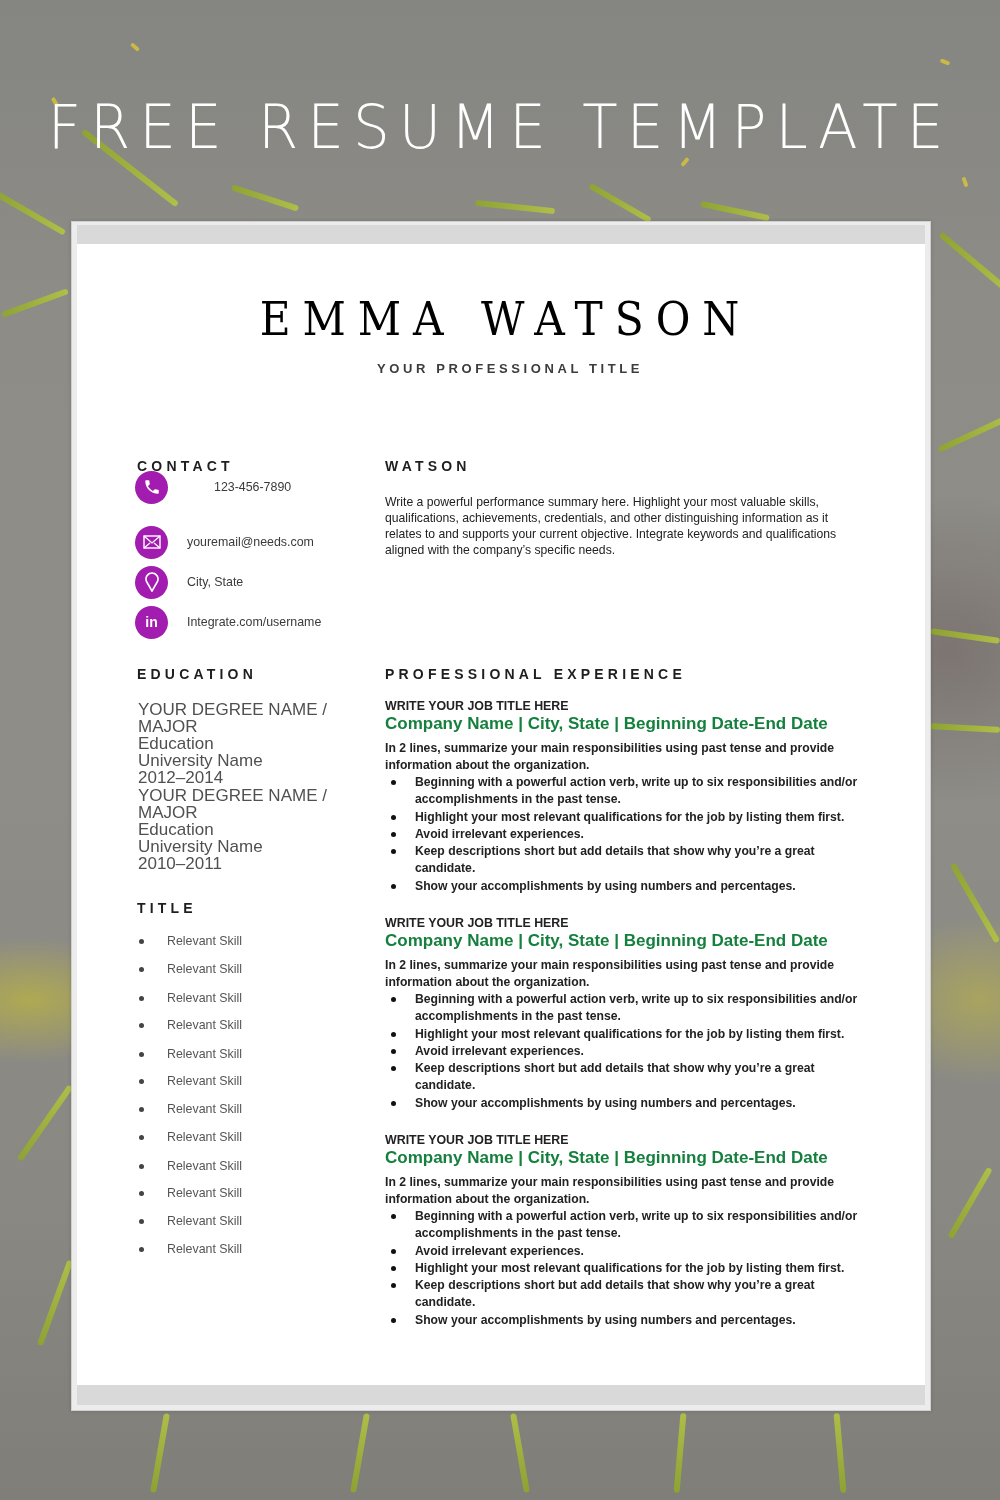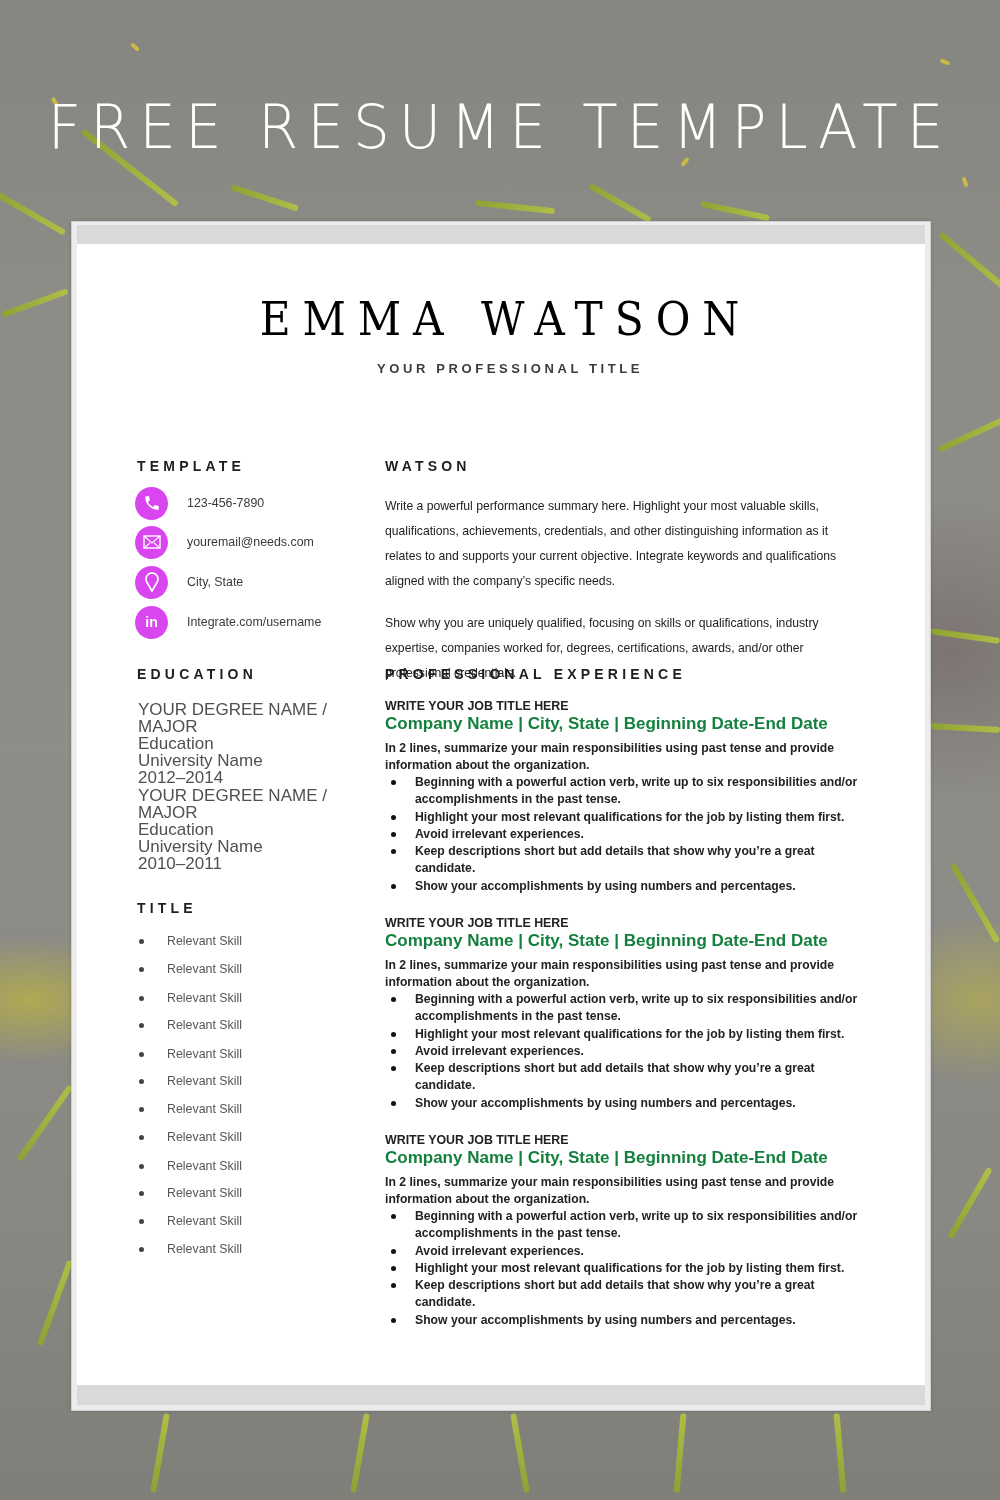--- a/index.html
+++ b/index.html
@@ -50,34 +50,34 @@
   }
 
   .h2 {
     position: absolute; font-family: "Liberation Sans", sans-serif; font-weight: bold;
     font-size: 14px; letter-spacing: 4.2px; color: #1e1e1e;
   }
   .txt { font-family: "Liberation Sans", sans-serif; font-size: 12.2px; color: #2a2a2a; line-height: 17px; }
 
   .contact-row { position: absolute; left: 135px; width: 230px; height: 34px; display: flex; align-items: center; }
   .circle {
-    width: 33px; height: 33px; border-radius: 50%; background: #d946ef;
+    width: 33px; height: 33px; border-radius: 50%; background: #a21caf;
     display: flex; align-items: center; justify-content: center; flex: none;
   }
   .contact-row .label { margin-left: 19px; font-size: 12.4px; color: #3a3a3a; }
 
   .edu { position: absolute; left: 138px; width: 220px; }
   .edu div { font-size: 17px; color: #505050; line-height: 17px; }
 
   .skills { position: absolute; left: 137px; top: 934px; width: 220px; }
   .skill { display: flex; align-items: center; font-size: 12.4px; color: #555; }
   .skill .dot { width: 5px; height: 5px; border-radius: 50%; background: #444; margin-right: 23px; margin-left: 2px; }
 
   .profile { position: absolute; left: 385px; top: 494px; width: 480px; }
-  .profile p { font-size: 12.2px; color: #222; line-height: 25px; }
+  .profile p { font-size: 12.2px; color: #222; line-height: 16px; }
 
   .job { position: absolute; left: 385px; width: 490px; font-weight: bold; }
   .job .title { font-size: 12.4px; color: #222; line-height: 18px; }
   .job .meta { font-size: 17px; color: #15803d; line-height: 18px; }
   .job .summary { font-size: 12.2px; color: #222; line-height: 17px; margin-top: 7px; }
   .job ul { list-style: none; }
   .job li { position: relative; padding-left: 30px; font-size: 12.2px; color: #222; line-height: 17.3px; }
   .job li .b { position: absolute; left: 6px; top: 6px; width: 5px; height: 5px; border-radius: 50%; background: #111; }
 </style>
 </head>
@@ -116,23 +116,23 @@
 <div class="frame">
   <div class="paper">
     <div class="bar-top"></div>
     <div class="bar-bottom"></div>
   </div>
 </div>
 
 <div class="name">EMMA WATSON</div>
 <div class="pro-title">YOUR PROFESSIONAL TITLE</div>
 
-<div class="h2" style="left:137px;top:458px;">TEMPLATE</div>
-
-<div class="contact-row" style="top:486px;">
+<div class="h2" style="left:137px;top:458px;">CONTACT</div>
+
+<div class="contact-row" style="top:470px;gap:27px;">
   <span class="circle">
     <svg width="18" height="18" viewBox="0 0 24 24">
         <path d="M6.6 10.8c1.4 2.8 3.8 5.1 6.6 6.6l2.2-2.2c.3-.3.7-.4 1-.2 1.1.4 2.3.6 3.6.6.6 0 1 .4 1 1V20c0 .6-.4 1-1 1C10.6 21 3 13.4 3 4c0-.6.4-1 1-1h3.5c.6 0 1 .4 1 1 0 1.3.2 2.5.6 3.6.1.3 0 .7-.2 1l-2.3 2.2z" fill="#fff"></path>
       </svg>
   </span>
   <span class="label txt">123-456-7890</span>
 </div>
 <div class="contact-row" style="top:525px;">
   <span class="circle">
     <svg width="18" height="14" viewBox="0 0 18 14">
@@ -219,21 +219,20 @@
     </div>
   <div class="skill" style="position:absolute;top:308px;">
       <span class="dot"></span>
       <span>Relevant Skill</span>
     </div>
 </div>
 
 <div class="h2" style="left:385px;top:458px;">WATSON</div>
 <div class="profile">
   <p>Write a powerful performance summary here. Highlight your most valuable skills, qualifications, achievements, credentials, and other distinguishing information as it relates to and supports your current objective. Integrate keywords and qualifications aligned with the company’s specific needs.</p>
-  <p style="margin-top:17px;">Show why you are uniquely qualified, focusing on skills or qualifications, industry expertise, companies worked for, degrees, certifications, awards, and/or other professional credentials.</p>
 </div>
 
 <div class="h2" style="left:385px;top:666px;">PROFESSIONAL EXPERIENCE</div>
 
 <div class="job" style="top:697px;">
   <div class="title">WRITE YOUR JOB TITLE HERE</div>
   <div class="meta">Company Name | City, State | Beginning Date-End Date</div>
   <div class="summary">In 2 lines, summarize your main responsibilities using past tense and provide information about the organization.</div>
   <ul>
     <li><span class="b"></span><span>Beginning with a powerful action verb, write up to six responsibilities and/or accomplishments in the past tense.</span></li>

